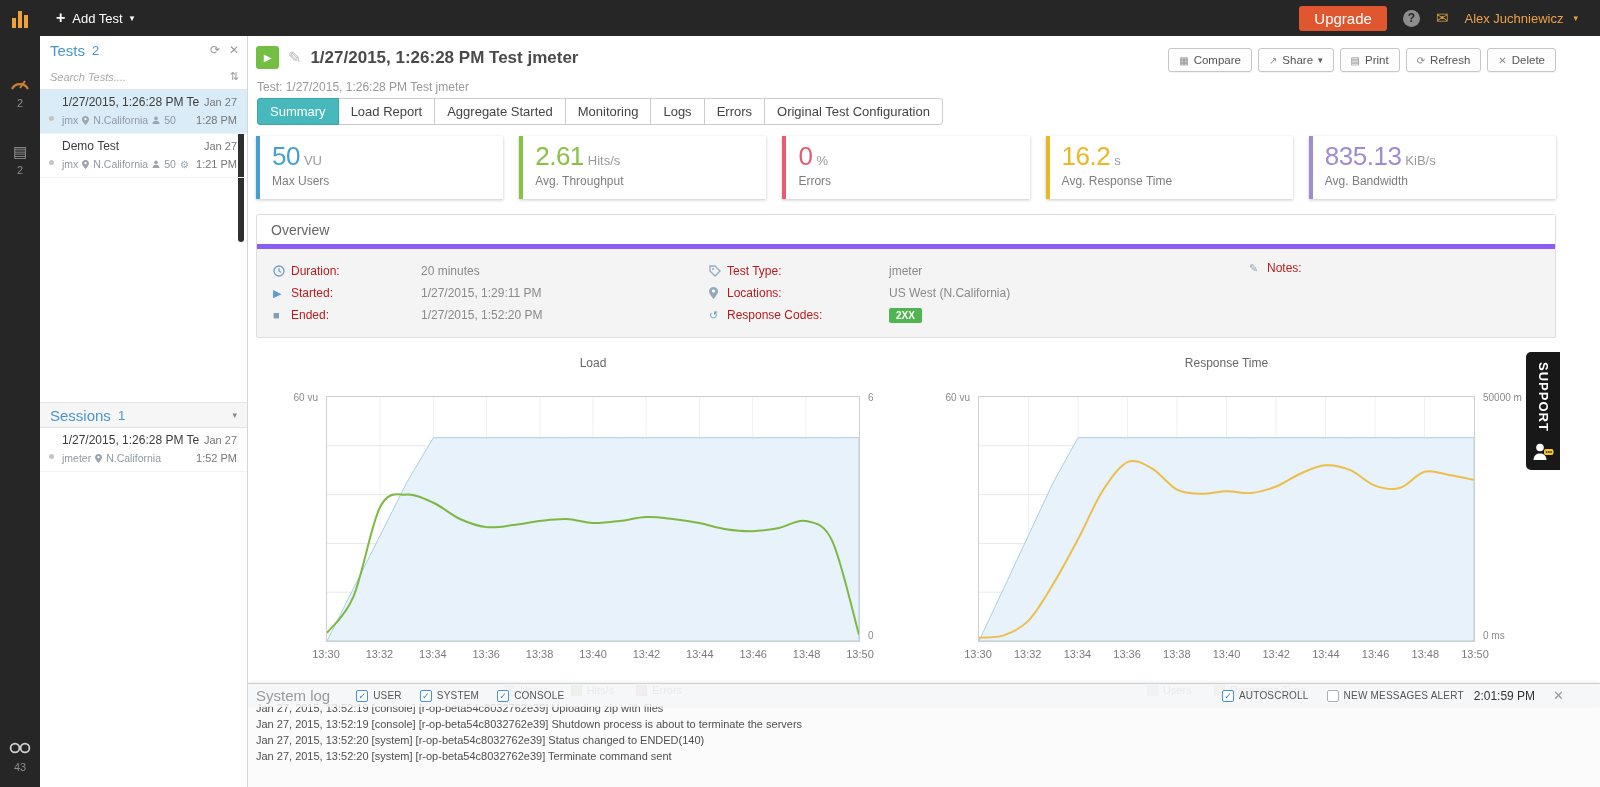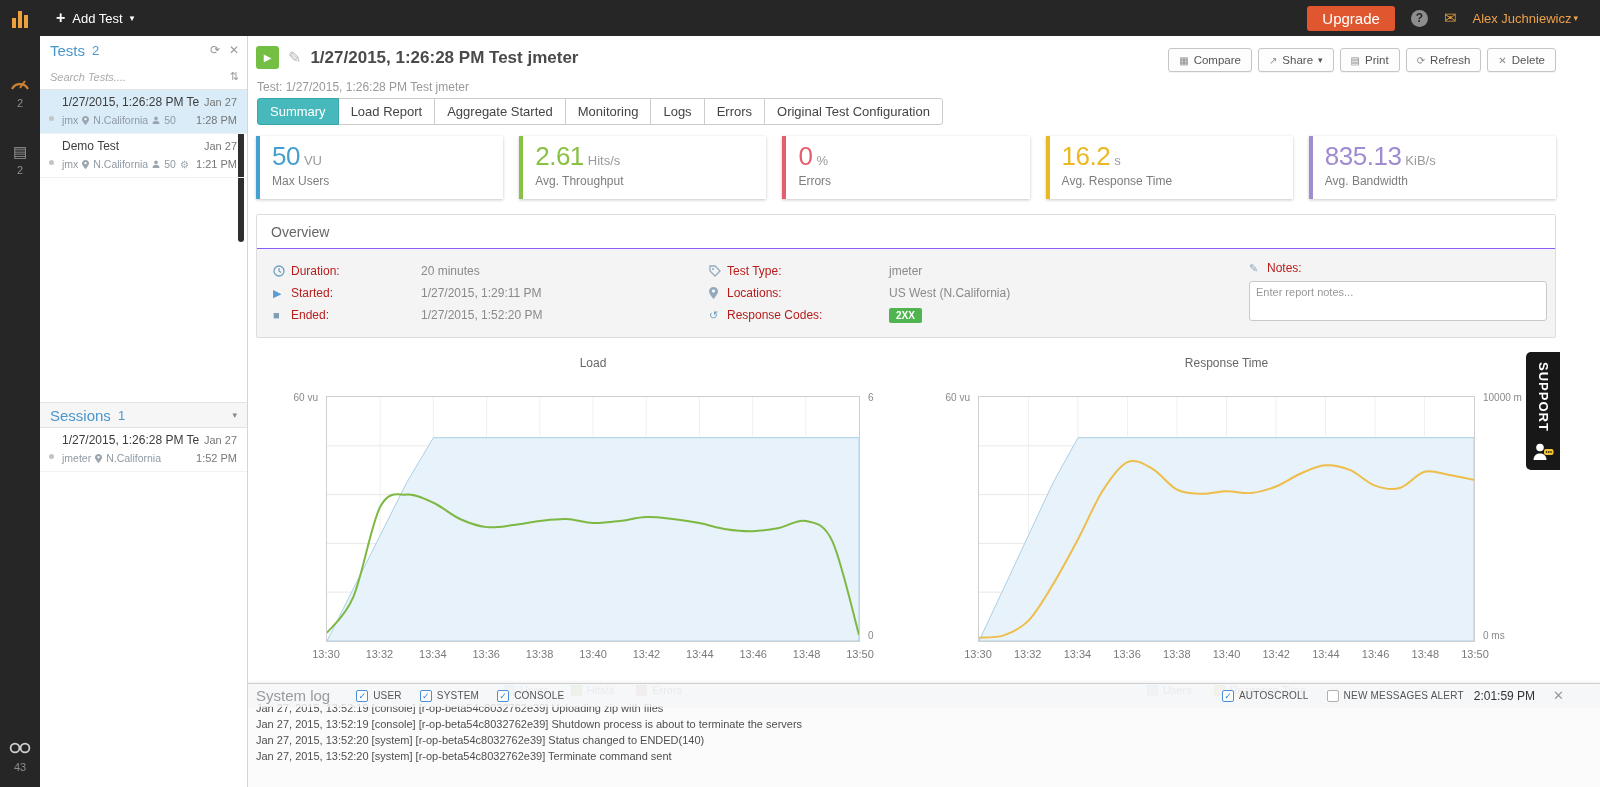--- a/index.html
+++ b/index.html
@@ -11,21 +11,21 @@
   .logo { width:40px; height:36px; display:flex; align-items:flex-end; justify-content:center; gap:2px; padding-bottom:8px; cursor:pointer; }
   .logo span { width:4px; background:#eda13e; display:block; }
   .logo span:nth-child(1){height:10px;} .logo span:nth-child(2){height:17px;} .logo span:nth-child(3){height:13px;}
   .add-test { color:#fff; font-size:13px; display:flex; align-items:center; gap:7px; margin-left:16px; cursor:pointer; }
   .add-test .plus { font-size:16px; font-weight:bold; }
   .caret { font-size:9px; color:inherit; }
   .topbar-right { margin-left:auto; display:flex; align-items:center; gap:16px; padding-right:22px; }
   .upgrade { background:#e0562e; color:#fff; border:none; border-radius:3px; font-size:15px; padding:4px 15px; font-family:inherit; cursor:pointer; }
   .help { width:17px; height:17px; border-radius:50%; background:#8d8d8d; color:#262626; font-size:12px; font-weight:bold; display:flex; align-items:center; justify-content:center; cursor:pointer; }
   .mail { color:#d79b3f; font-size:15px; cursor:pointer; }
-  .user { color:#eda14a; font-size:13px; display:flex; align-items:center; gap:2px; cursor:pointer; }
+  .user { color:#eda14a; font-size:13px; display:flex; align-items:center; gap:10px; cursor:pointer; }
 
   
   .rail { position:absolute; left:0; top:36px; width:40px; height:751px; background:#262626; z-index:9; }
   .rail-item { width:40px; text-align:center; cursor:pointer; }
   .rail-item.r1 { margin-top:40px; } .rail-item.r2 { margin-top:34px; }
   .rail-count { display:block; font-size:11px; color:#8d8d8d; margin-top:3px; }
   .rail-glyph { font-size:15px; color:#9a9a9a; }
   .rail-bottom { position:absolute; bottom:14px; left:0; }
 
   
@@ -69,21 +69,21 @@
   .tab:last-child { border-radius:0 3px 3px 0; }
   .tab.active { background:#47b9bc; border-color:#3aa6a9; color:#fff; position:relative; z-index:1; }
 
   .kpis { position:absolute; left:8px; right:44px; top:100px; height:63px; display:flex; gap:16px; }
   .kpi { flex:1; background:#fff; border-left:4px solid #ccc; box-shadow:0 1px 3px rgba(0,0,0,.22); padding:5px 12px 4px; }
   .kpi-value { font-size:26px; letter-spacing:-0.5px; }
   .kpi-unit { font-size:13px; color:#9a9a9a; margin-left:4px; }
   .kpi-label { font-size:12px; color:#7d7d7d; margin-top:2px; }
 
   .overview { position:absolute; left:8px; right:44px; top:178px; height:124px; border:1px solid #ddd; border-radius:2px; background:#f4f4f4; }
-  .ov-head { height:34px; background:#fff; border-bottom:1px solid #8b5cf6; display:flex; align-items:center; padding:0 14px; font-size:14px; color:#666; }
+  .ov-head { height:34px; background:#fff; border-bottom:5px solid #8b5cf6; display:flex; align-items:center; padding:0 14px; font-size:14px; color:#666; }
   .ov-body { position:relative; height:89px; }
   .ov-col { position:absolute; top:11px; }
   .ov-c1 { left:16px; } .ov-c2 { left:452px; } .ov-c3 { left:992px; }
   .ov-row { display:flex; align-items:center; height:22px; }
   .ov-ic { width:18px; color:#6f9fc0; font-size:11px; display:flex; align-items:center; }
   .ov-label { font-size:12px; color:#b91c1c; }
   .ov-c1 .ov-label { width:130px; } .ov-c2 .ov-label { width:162px; }
   .ov-value { font-size:12px; color:#8a8a8a; }
   .badge-2xx { background:#50b550; color:#fff; font-size:10px; font-weight:bold; padding:2px 7px; border-radius:2px; }
   .notes-area { margin-top:5px; width:298px; height:40px; resize:none; border:1px solid #c9c9c9; border-radius:3px; font-size:11px; color:#555; padding:4px 6px; font-family:inherit; background:#fff; }
@@ -388,21 +388,20 @@
             <span class="ov-ic">↺</span>
             <span class="ov-label">Response Codes:</span>
             <span class="badge-2xx">2XX</span>
           </div>
         </div>
         <div class="ov-col ov-c3">
           <div class="ov-row" style="height:16px;">
             <span class="ov-ic" style="color:#93a9bd;">✎</span>
             <span class="ov-label">Notes:</span>
           </div>
-          <textarea class="notes-area" placeholder="Enter report notes..." style=""></textarea>
         </div>
       </div>
     </section>
 
     <div class="chart load">
       <div class="chart-title">Load</div>
       <div class="yl yl-left">60 vu</div>
       <div class="yl yl-rt">6</div>
       <div class="yl yl-rb">0</div>
       <div class="plot">
@@ -435,21 +434,21 @@
           <span style="left: 70%;">13:44</span>
           <span style="left: 80%;">13:46</span>
           <span style="left: 90%;">13:48</span>
           <span style="left: 100%;">13:50</span>
         </div>
     </div>
 
     <div class="chart resp">
       <div class="chart-title">Response Time</div>
       <div class="yl yl-left">60 vu</div>
-      <div class="yl yl-rt">10000 m</div>
+      <div class="yl yl-rt">50000 m</div>
       <div class="yl yl-rb">0 ms</div>
       <div class="plot">
         <svg id="plot-response" viewBox="0 0 497 246" preserveAspectRatio="none">
             <line x1="49.7" y1="0" x2="49.7" y2="246" stroke="#f0f0f0"></line>
             <line x1="99.4" y1="0" x2="99.4" y2="246" stroke="#f0f0f0"></line>
             <line x1="149.1" y1="0" x2="149.1" y2="246" stroke="#f0f0f0"></line>
             <line x1="198.8" y1="0" x2="198.8" y2="246" stroke="#f0f0f0"></line>
             <line x1="248.5" y1="0" x2="248.5" y2="246" stroke="#f0f0f0"></line>
             <line x1="298.2" y1="0" x2="298.2" y2="246" stroke="#f0f0f0"></line>
             <line x1="347.9" y1="0" x2="347.9" y2="246" stroke="#f0f0f0"></line>

